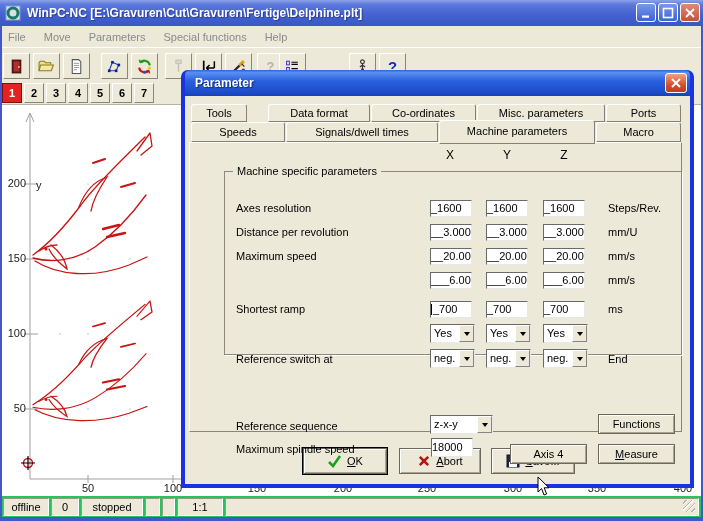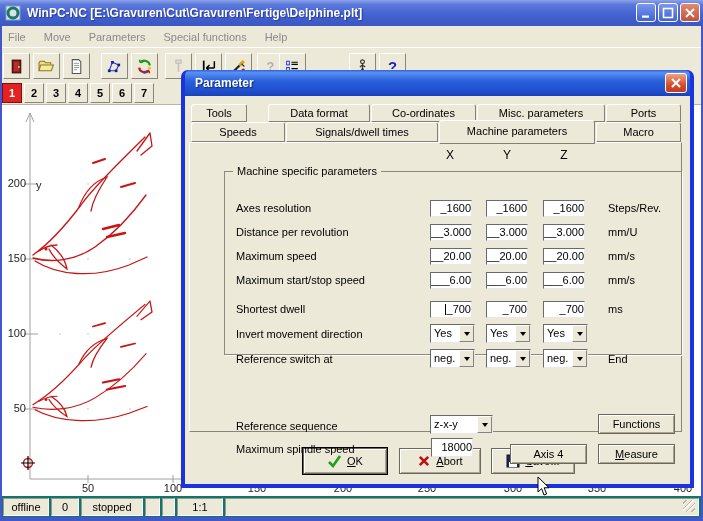--- a/index.html
+++ b/index.html
@@ -34,21 +34,21 @@
     text-align:center; line-height:18px; font-weight:bold; }
   .pbtn.active { background:#E32222; color:#fff; border-color:#7a1010; }
 
   
   .plot { left:2px; top:104px; width:699px; height:392px; background:#fff; border-top:1px solid #b8b4a4; }
   .ylab { position:absolute; width:24px; text-align:right; color:#222; }
   .xlab { position:absolute; width:36px; text-align:center; color:#222; top:377px; }
   .axis-y-label { position:absolute; color:#222; }
 
   
-  .statusbar { left:2px; top:496px; width:699px; height:21px; background:#0f766e; display:flex; gap:2px; padding:2px 2px 1px 1px; }
+  .statusbar { left:2px; top:496px; width:699px; height:21px; background:#22c55e; display:flex; gap:2px; padding:2px 2px 1px 1px; }
   .scell { border:1px solid #9a968a; border-bottom-color:#fff; border-right-color:#fff;
     display:flex; align-items:center; justify-content:center; background:#ECE9D8; }
   .grip { position:absolute; right:3px; bottom:3px; width:12px; height:12px;
     background:repeating-linear-gradient(135deg,transparent 0 2px,#b8b4a4 2px 3px,#fff 3px 4px); }
   .edge { background:#4456CC; }
 
   
   .dialog { left:148px; top:70px; width:513px; height:418px; background:#1A32E0;
     border-radius:7px 7px 0 0; padding:0 4px 4px 4px; z-index:10;margin-left:33px; }
   .dtitle { height:26px; border-radius:5px 5px 0 0; position:relative;
@@ -71,21 +71,21 @@
   .colhead { position:absolute; top:5px; width:40px; text-align:center; font-size:12px; }
   .groupbox { position:absolute; left:34px; top:28px; width:458px; height:184px;
     border:1px solid #8e887c; box-shadow:1px 1px 0 #fff; }
   .grouptitle { position:absolute; top:-7px; left:8px; background:#ECE9D8; padding:0 4px; }
 
   .prow { position:absolute; left:0; width:100%; height:20px; }
   .plabel { position:absolute; left:46px; top:2px; }
   .punit  { position:absolute; left:418px; top:2px; }
   .field { position:absolute; width:42px; height:17px; background:#fff;
     border:1px solid #6a6a6a; border-bottom-color:#e8e8e8; border-right-color:#e8e8e8;
-    text-align:right; line-height:15px; overflow:hidden; }
+    text-align:left; line-height:15px; overflow:hidden; }
   .f0{left:240px;} .f1{left:296px;} .f2{left:353px;}
   .caret { display:inline-block; width:1px; height:11px; background:#000; vertical-align:-2px; margin-right:1px; }
 
   .combo { position:absolute; width:45px; height:19px; background:#fff;
     border:1px solid #6a6a6a; border-bottom-color:#e8e8e8; border-right-color:#e8e8e8; }
   .combo .cval { position:absolute; left:3px; top:1px; line-height:15px; }
   .cbtn { position:absolute; right:0; top:0; width:15px; height:100%; background:#ECE9D8;
     border:1px solid #8a8579; border-top-color:#fff; border-left-color:#fff;
     display:flex; align-items:center; justify-content:center; }
   .tri { width:0; height:0; border:3.5px solid transparent; border-top:4.5px solid #000; margin-top:4px; }
@@ -362,37 +362,35 @@
 
       <div class="prow" style="top:105px">
         <span class="plabel">Maximum speed</span>
         <div class="field f0"><span>__20.00</span></div>
         <div class="field f1"><span>__20.00</span></div>
         <div class="field f2"><span>__20.00</span></div>
         <span class="punit">mm/s</span>
       </div>
 
       <div class="prow" style="top:129px">
-        <span class="plabel">Maximum start/stop speed</span>
         <div class="field f0"><span>___6.00</span></div>
         <div class="field f1"><span>___6.00</span></div>
         <div class="field f2"><span>___6.00</span></div>
         <span class="punit">mm/s</span>
       </div>
 
       <div class="prow" style="top:158px">
-        <span class="plabel">Shortest dwell</span>
+        <span class="plabel">Shortest ramp</span>
         <div class="field f0"><span class="caret"></span><span>_700</span></div>
         <div class="field f1"><span>_700</span></div>
         <div class="field f2"><span>_700</span></div>
         <span class="punit">ms</span>
       </div>
 
       <div class="prow" style="top:181px">
-        <span class="plabel" style="top:4px">Invert movement direction</span>
         <div class="combo f0">
             <span class="cval">Yes</span>
             <span class="cbtn">
               <span class="tri"></span>
             </span>
           </div>
         <div class="combo f1">
             <span class="cval">Yes</span>
             <span class="cbtn">
               <span class="tri"></span>

